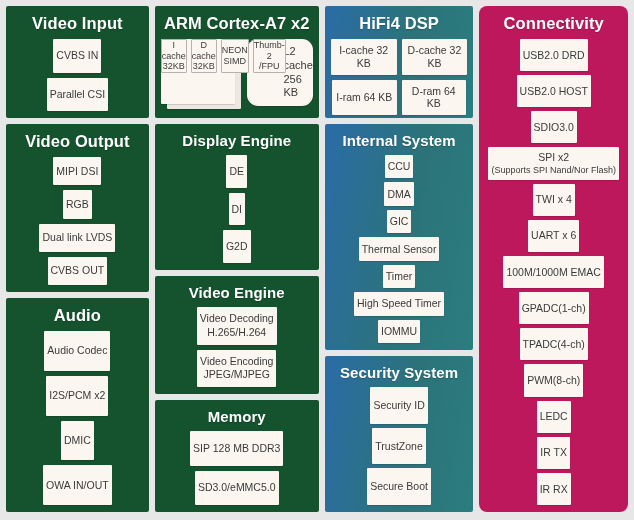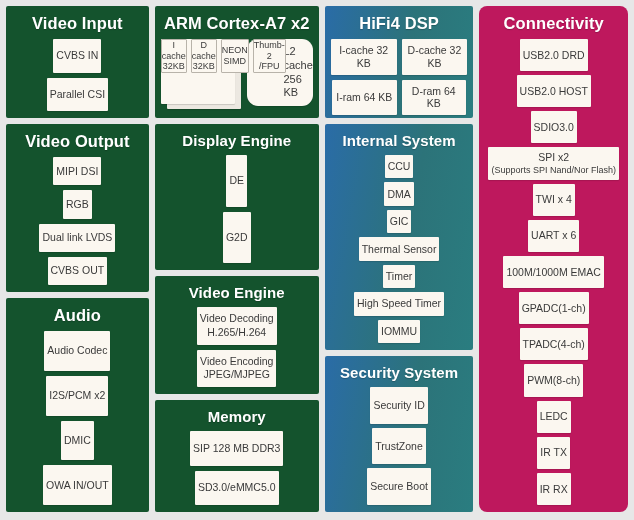--- a/index.html
+++ b/index.html
@@ -182,20 +182,21 @@
           <span>L2 cache</span>
           <span>256 KB</span>
         </div>
       </div>
     </div>
 
     <div class="block blue" style="height:146px;">
       <div class="block-title t-md">Display Engine</div>
       <div class="items">
         <div class="item">DE</div>
+        <div class="item">DI</div>
         <div class="item">G2D</div>
       </div>
     </div>
 
     <div class="block blue" style="height:118px;">
       <div class="block-title t-md">Video Engine</div>
       <div class="items">
         <div class="item two-line">
           <span>Video Decoding</span>
           <span>H.265/H.264</span>

